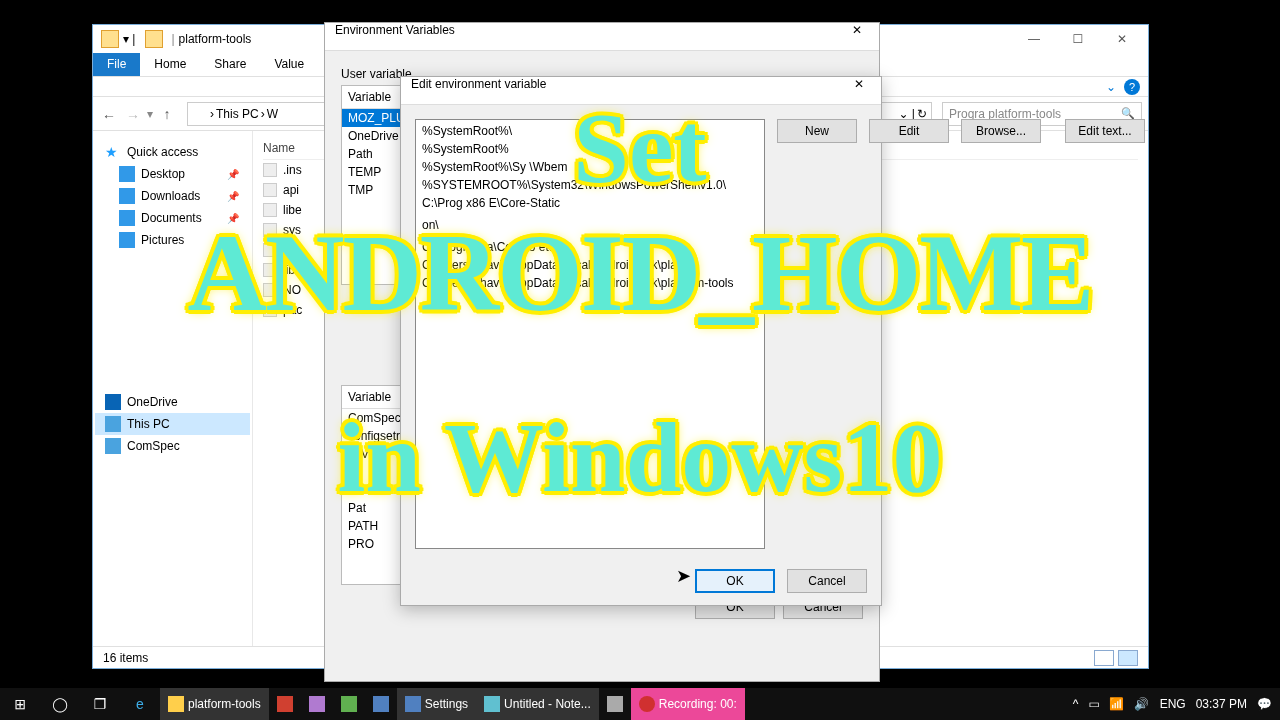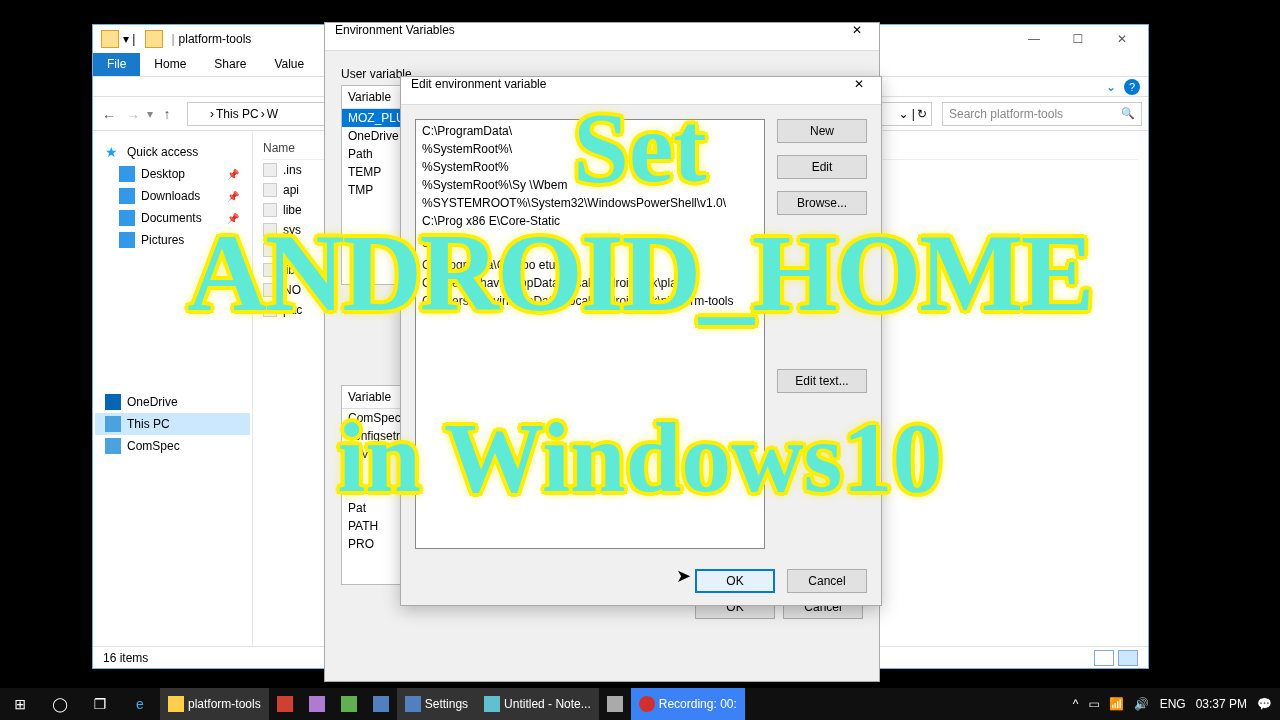--- a/index.html
+++ b/index.html
@@ -50,21 +50,21 @@
 .listbox .row.sel { background:#0078d7; color:#fff; }
 .btnrow { display:flex; justify-content:flex-end; gap:8px; padding:10px 0; }
 .btn { min-width:80px; height:24px; background:#e1e1e1; border:1px solid #adadad; display:flex; align-items:center; justify-content:center; cursor:default; }
 
 
 .editvar { position:absolute; left:400px; top:76px; width:482px; height:530px; background:#f0f0f0; border:1px solid #aaa; box-shadow:0 4px 16px rgba(0,0,0,.25); }
 .editvar .dlg-title { background:#fff; }
 .edit-body { padding:14px; display:flex; gap:12px; }
 .pathlist { flex:1; border:1px solid #888; background:#fff; height:430px; padding:2px; overflow:hidden; }
 .pathlist div { padding:2px 4px; font-size:12px; white-space:nowrap; overflow:hidden; text-overflow:ellipsis; }
-.edit-btns { display:flex; flex-direction:column; gap:12px; width:90px;text-align:center; }
+.edit-btns { display:flex; flex-direction:row; gap:12px; width:90px;text-align:center; }
 .edit-btns .btn { width:90px; }
 .bottom-btns { position:absolute; bottom:12px; right:14px; display:flex; gap:12px; }
 .bottom-btns .btn.primary { border:2px solid #0078d7; background:#e5f1fb; }
 
 
 .overlay { position:absolute; left:50%; transform:translateX(-50%); font-family:Georgia,"Times New Roman",serif; font-weight:900; color:#5eead4; text-align:center; pointer-events:none;
   text-shadow:
     -3px -3px 0 #ffee00, 3px -3px 0 #ffee00, -3px 3px 0 #ffee00, 3px 3px 0 #ffee00,
     -4px 0 0 #ffee00, 4px 0 0 #ffee00, 0 -4px 0 #ffee00, 0 4px 0 #ffee00,
     0 0 12px #ffee00;
@@ -117,21 +117,21 @@
     <div class="navbtn">↑</div>
     <div class="crumbs">
       <span class="ficon"></span>
       <span>›</span>
       <span>This PC</span>
       <span>›</span>
       <span>W</span>
       <span style="margin-left:auto">⌄ |</span>
       <span>↻</span>
     </div>
-    <div class="search">Search platform-tools</div>
+    <div class="search">Progra platform-tools</div>
   </div>
   <div class="body">
     <div class="sidebar">
       <div class="item">
           <span class="sb-icon star">★</span>
           <span>Quick access</span>
         </div>
       <div class="item" style="padding-left:24px">
           <span class="sb-icon" style="background:#3199e8"></span>
           <span>Desktop</span>
@@ -283,21 +283,20 @@
   </div>
 </div>
 
 <div class="editvar">
   <div class="dlg-title">
     <span>Edit environment variable</span>
     <span class="x">✕</span>
   </div>
   <div class="edit-body">
     <div class="pathlist" id="paths">
-        <div>C:\ProgramData\</div>
         <div>%SystemRoot%\</div>
         <div>%SystemRoot%</div>
         <div>%SystemRoot%\Sy            \Wbem</div>
         <div>%SYSTEMROOT%\System32\WindowsPowerShell\v1.0\</div>
         <div>C:\Prog            x86                    E\Core-Static</div>
         <div></div>
         <div>                                                    on\</div>
         <div></div>
         <div>C:\Progra    ata\Compo   etup\</div>
         <div>C:\Users\Bhavin\AppData\Local\Android\sdk\plat.</div>
@@ -350,21 +349,21 @@
         <span>Settings</span>
       </div>
       <div class="task active">
         <span class="ic" style="background:#60c0d0"></span>
         <span>Untitled - Note...</span>
       </div>
       <div class="task">
         <span class="ic" style="background:#aaa"></span>
       </div>
     </div>
-  <div class="task" style="background:#3b82f6">
+  <div class="task" style="background:#ec4899">
     <span class="ic" style="background:#d03030;border-radius:50%"></span>
     <span>Recording:  00:</span>
   </div>
   <div class="tray">
     <span>^</span>
     <span>▭</span>
     <span>📶</span>
     <span>🔊</span>
     <span>ENG</span>
     <span>03:37 PM</span>

